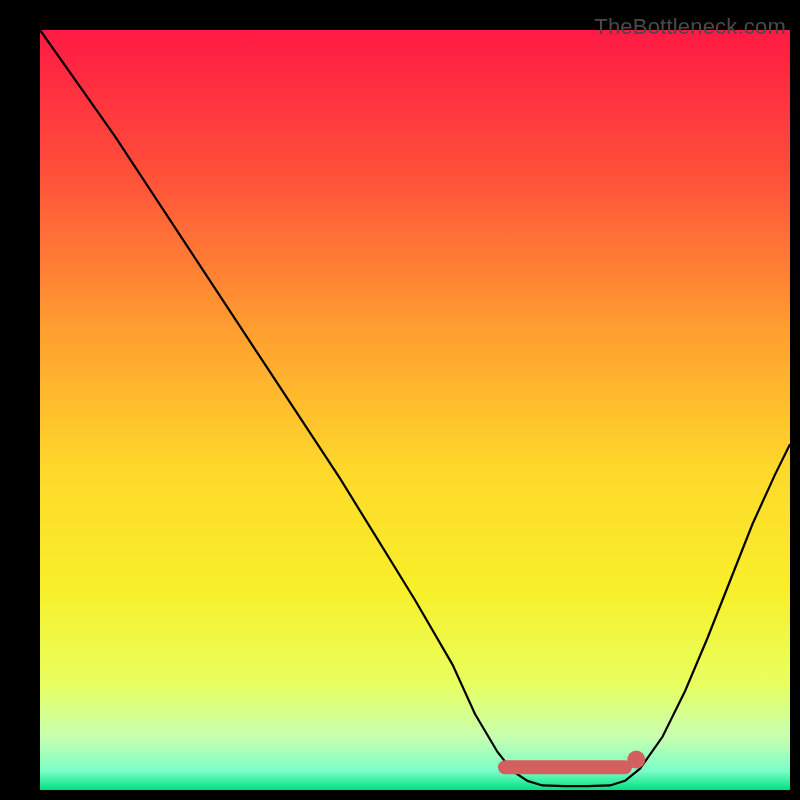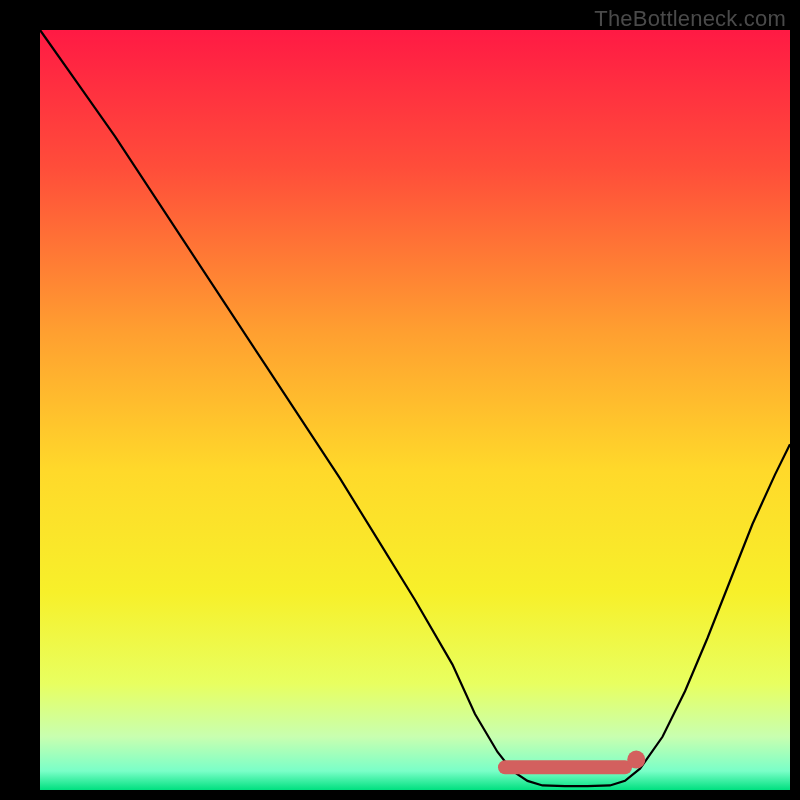--- a/index.html
+++ b/index.html
@@ -8,21 +8,21 @@
     background: #ffffff;
     font-family: Arial, Helvetica, sans-serif;
   }
   .chart-container {
     position: relative;
     width: 800px;
     height: 800px;
   }
   .watermark {
     position: absolute;
-    top: 6px;
+    top: 14px;
     right: 14px;
     font-size: 22px;
     font-weight: 400;
     color: #4a4a4a;
     z-index: 10;
     letter-spacing: 0.2px;
   }
   svg {
     display: block;
   }

